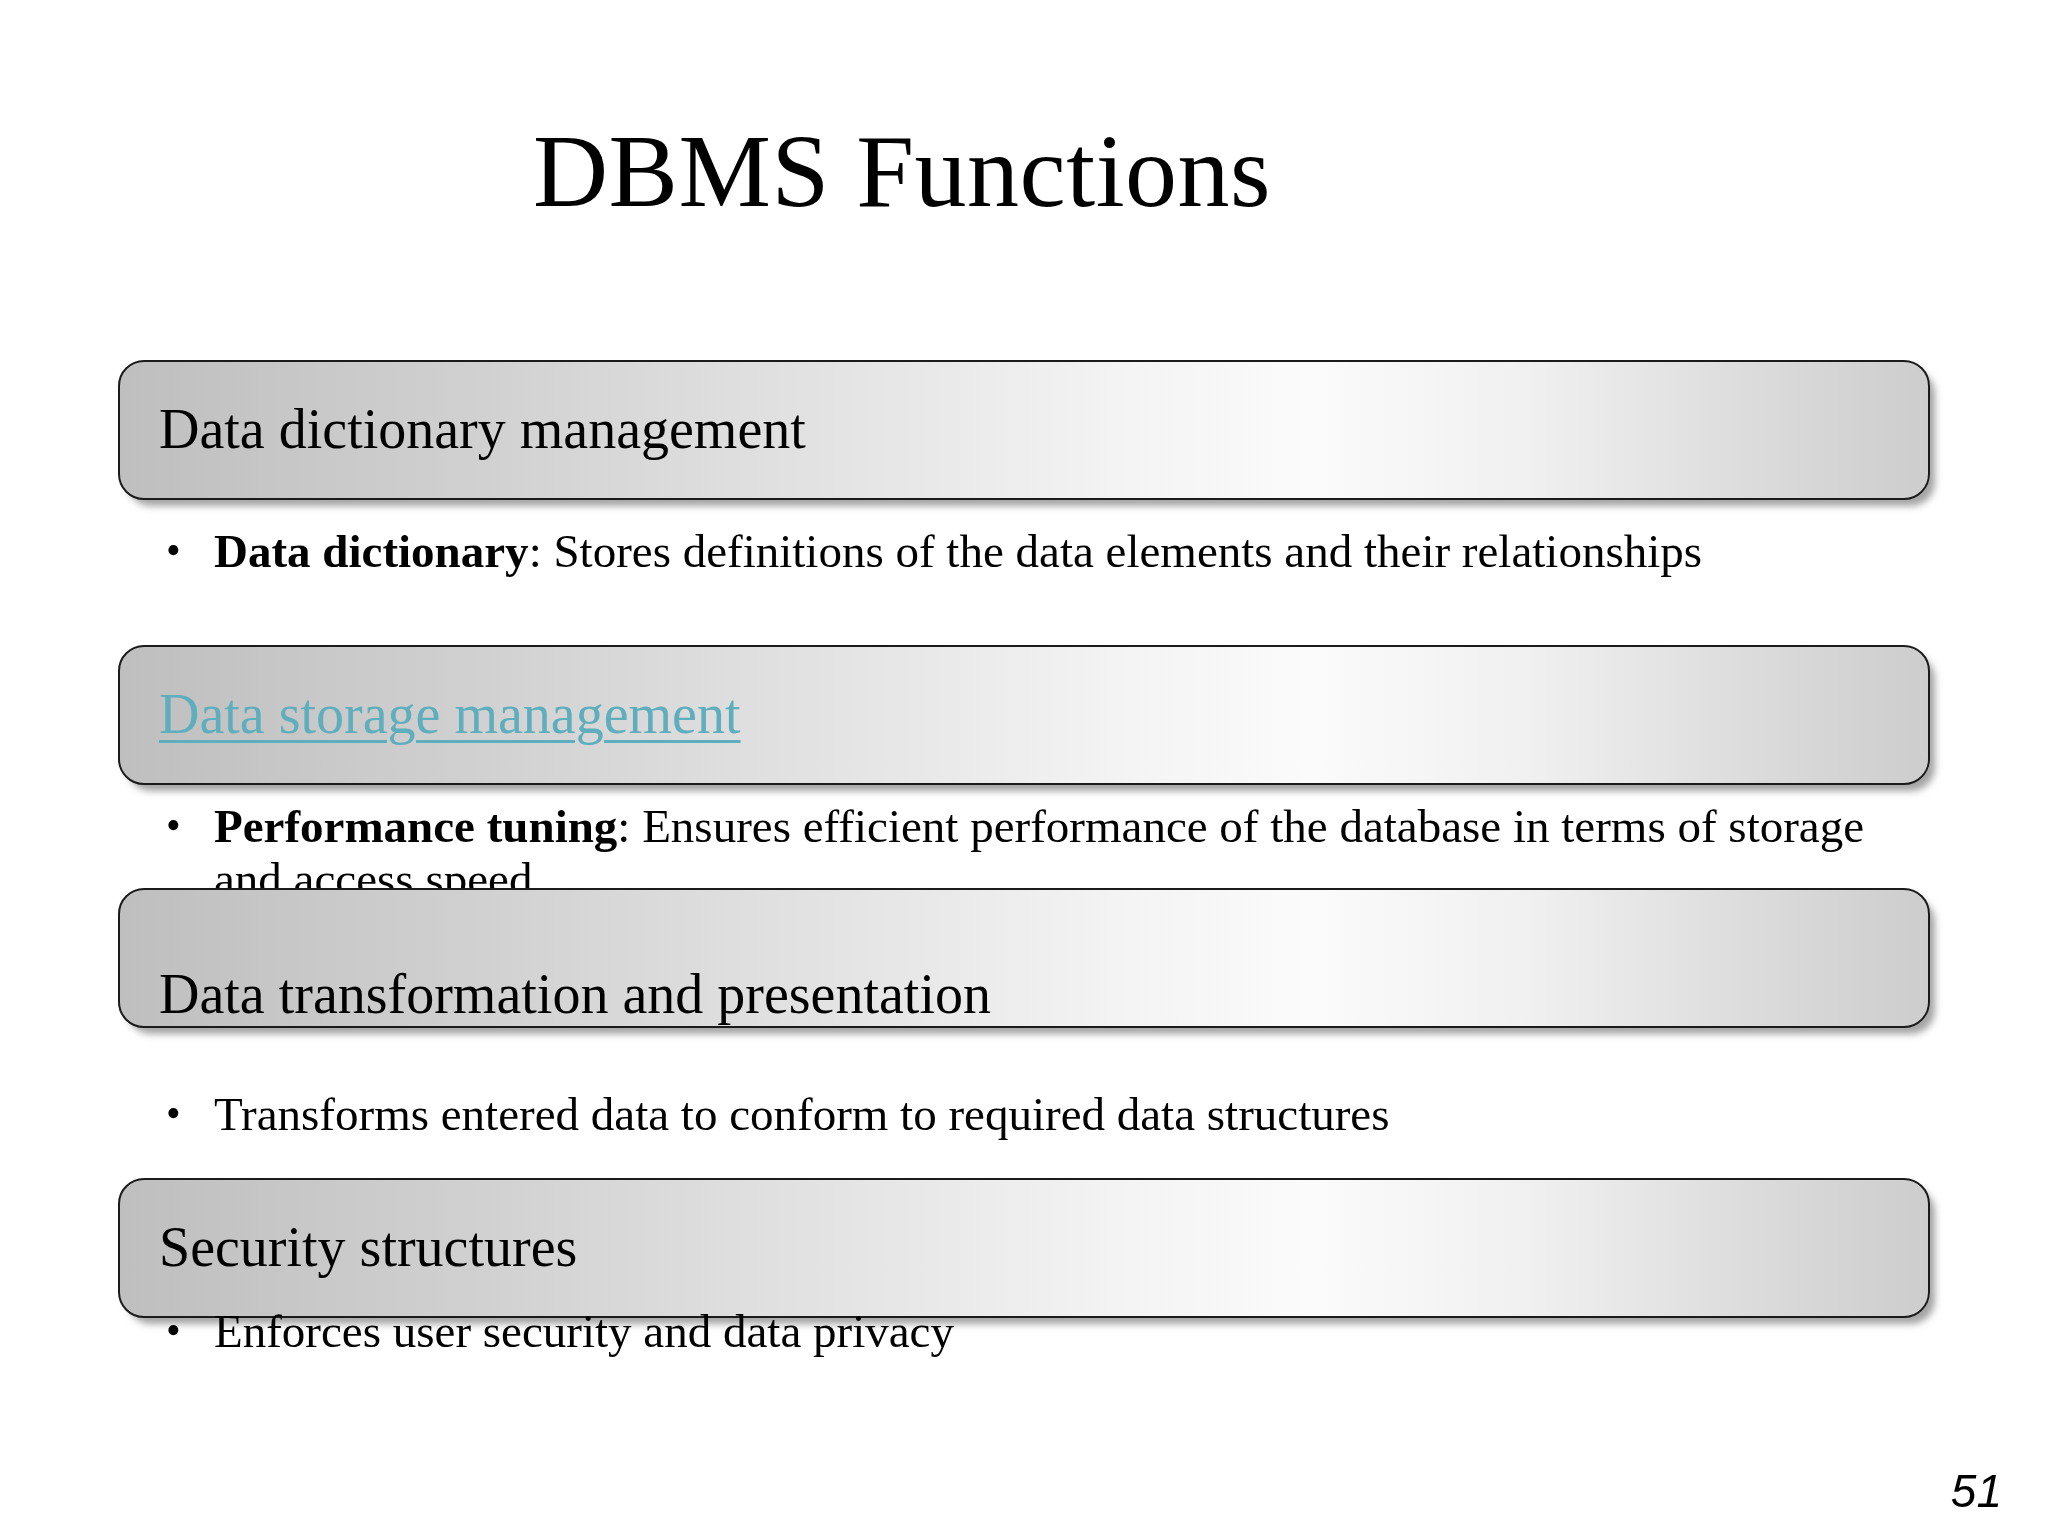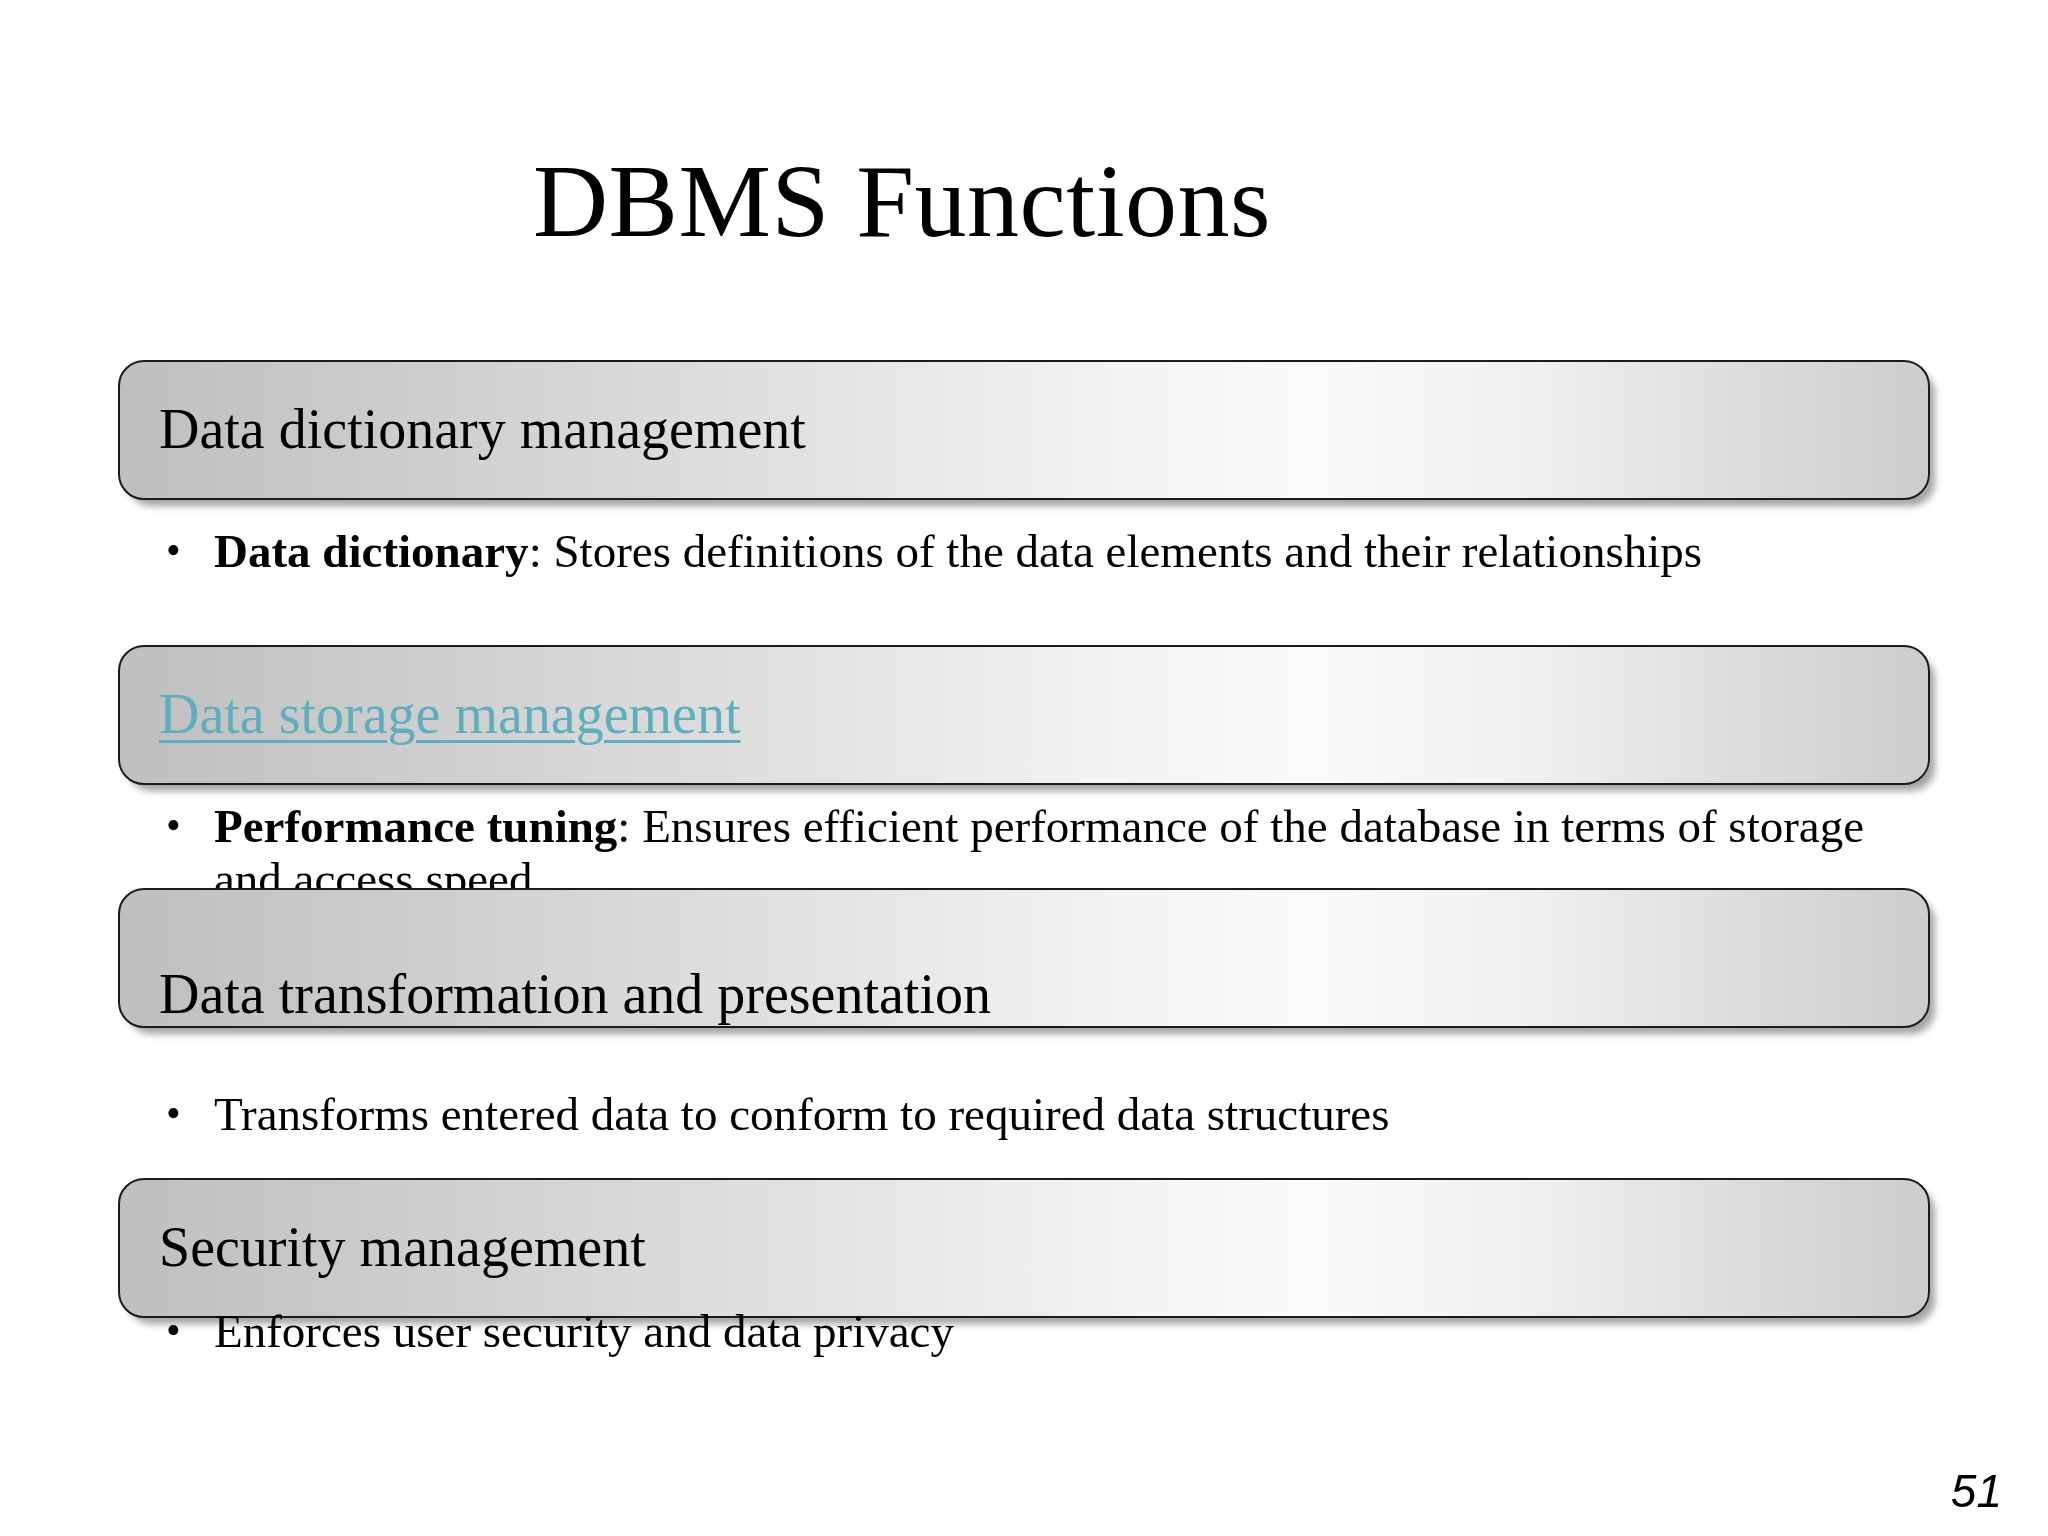--- a/index.html
+++ b/index.html
@@ -20,21 +20,21 @@
     position: absolute;
     inset: 0;
     width: 2048px;
     height: 1536px;
     background: #ffffff;
   }
 
   
   .slide-title {
     position: absolute;
-    top: 146px;
+    top: 116px;
     left: 0;
     width: 1804px;
     text-align: center;
     font-family: "Liberation Serif", "DejaVu Serif", serif;
     font-size: 104px;
     line-height: 1.05;
     font-weight: 400;
     color: #000000;
     letter-spacing: 0.5px;
   }
@@ -152,21 +152,21 @@
 
   <div class="bar bar3">
     <span class="bar-label">Data transformation and presentation</span>
   </div>
   <div class="bullet bul3">
     <span class="dot">•</span>
     <span class="btext"><b></b><span>Transforms entered data to conform to required data structures</span></span>
   </div>
 
   <div class="bar bar4">
-    <span class="bar-label">Security management</span>
+    <span class="bar-label">Security structures</span>
   </div>
   <div class="bullet bul4">
     <span class="dot">•</span>
     <span class="btext"><b></b><span>Enforces user security and data privacy</span></span>
   </div>
 
   <div class="page-number">51</div>
 
 </div>
 

